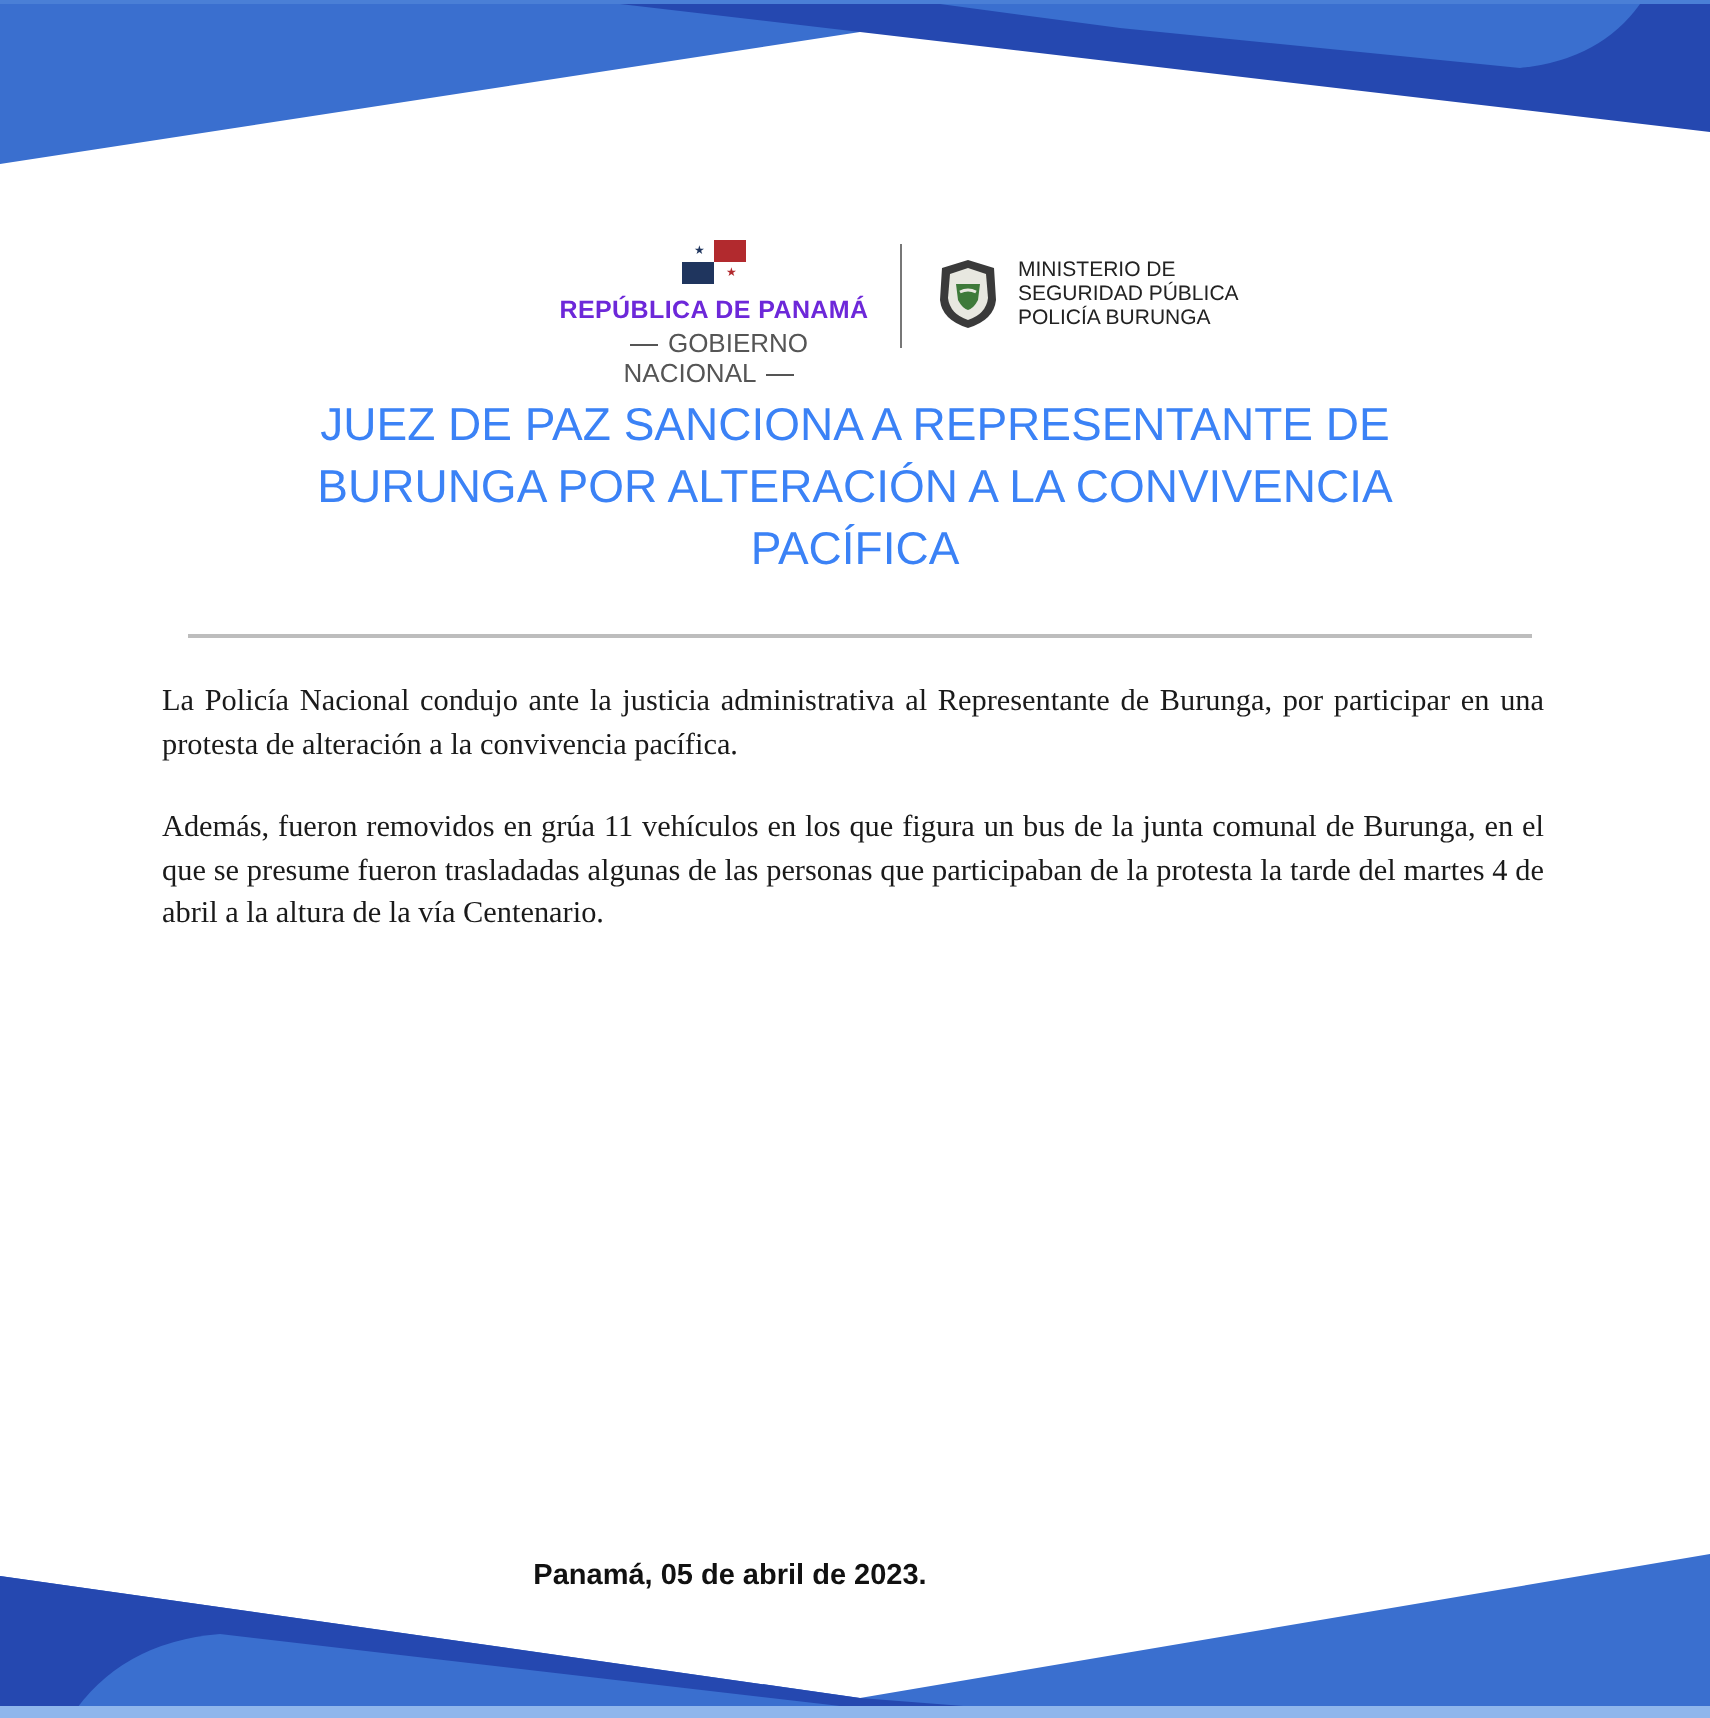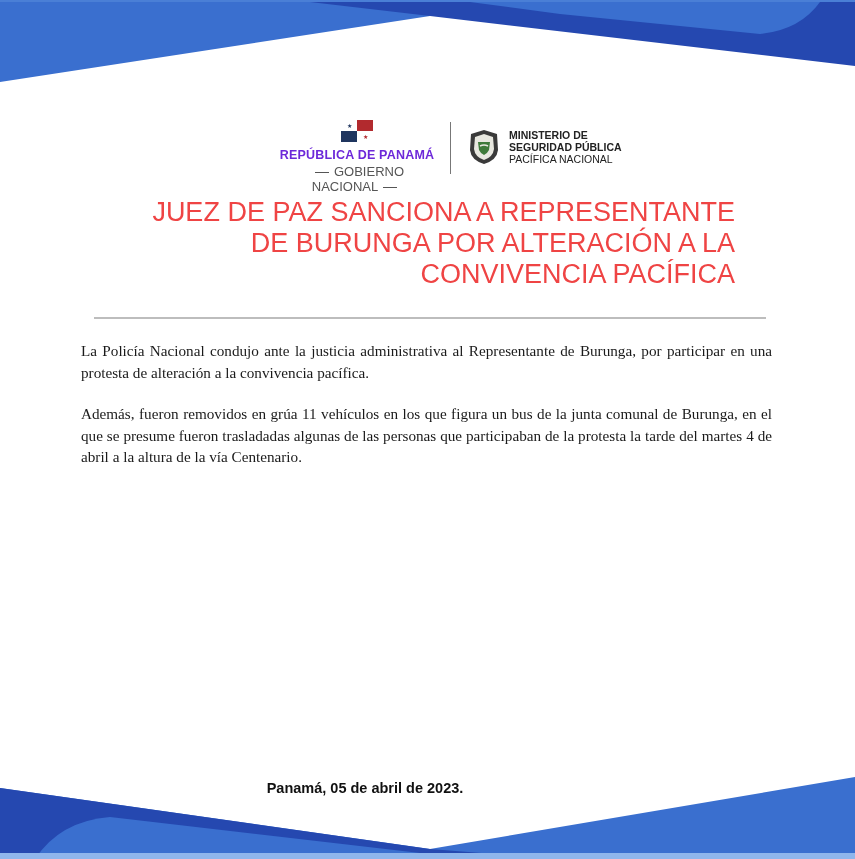--- a/index.html
+++ b/index.html
@@ -26,25 +26,25 @@
   .flag .star { position: absolute; font-size: 6px; line-height: 6px; }
   .rep-name { font-size: 12.5px; font-weight: bold; color: #6d28d9; letter-spacing: 0.2px; }
   .rep-sub { font-size: 13px; color: #555; margin-top: 2px; }
   .rep-sub::before, .rep-sub::after { content: ""; display: inline-block; width: 14px; height: 1px; background: #555; vertical-align: middle; margin: 0 5px; }
 
   .divider-v { position: absolute; left: 450px; top: 4px; width: 1px; height: 52px; background: #777; }
 
   .min-logo { position: absolute; left: 467px; top: 10px; display: flex; align-items: center; }
   .shield { width: 34px; height: 38px; margin-right: 8px; }
   .min-text { font-size: 10.5px; line-height: 12px; color: #222; }
-  .min-text .b { font-weight: bold; }
+  .min-text .b { font-weight: normal; }
 
   .title {
     position: absolute; top: 197px; left: 120px; width: 615px;
-    text-align: right; font-size: 27px; line-height: 31px; color: #ef4444;
+    text-align: center; font-size: 23px; line-height: 31px; color: #3b82f6;
   }
   .hr { position: absolute; top: 317px; left: 94px; width: 672px; height: 2px; background: #bdbdbd; }
 
   .body-text {
     position: absolute; top: 340px; left: 81px; width: 691px;
     font-size: 15.2px; line-height: 21.5px; color: #1a1a1a;
   }
   .body-text p { margin: 0 0 20px 0; text-align: justify; font-family: Liberation Serif, serif; }
   .body-text p:nth-child(2) { margin-bottom: 21px; }
 
@@ -82,21 +82,21 @@
   <div class="min-logo">
     <svg class="shield" viewBox="0 0 34 38">
       <path d="M4,6 L17,2 L30,6 L31,22 Q30,32 17,36 Q4,32 3,22 Z" fill="#3a3a3a"></path>
       <path d="M8,9 L17,6 L26,9 L27,21 Q26,29 17,32 Q8,29 7,21 Z" fill="#e8e8e0"></path>
       <path d="M11,14 L23,14 L22,22 Q20,26 17,27 Q14,26 12,22 Z" fill="#3e7a3a"></path>
       <path d="M13,18 Q17,16 21,18" stroke="#e8e8e0" stroke-width="1.5" fill="none"></path>
     </svg>
     <div class="min-text">
       <div class="b">MINISTERIO DE</div>
       <div class="b">SEGURIDAD PÚBLICA</div>
-      <div>PACÍFICA NACIONAL</div>
+      <div>POLICÍA BURUNGA</div>
     </div>
   </div>
 </div>
 
 <div class="title">JUEZ DE PAZ SANCIONA A REPRESENTANTE DE BURUNGA POR ALTERACIÓN A LA CONVIVENCIA PACÍFICA</div>
 
 <div class="hr"></div>
 
 <div class="body-text">
   <p>La Policía Nacional condujo ante la justicia administrativa al Representante de Burunga, por participar en una protesta de alteración a la convivencia pacífica.</p>

